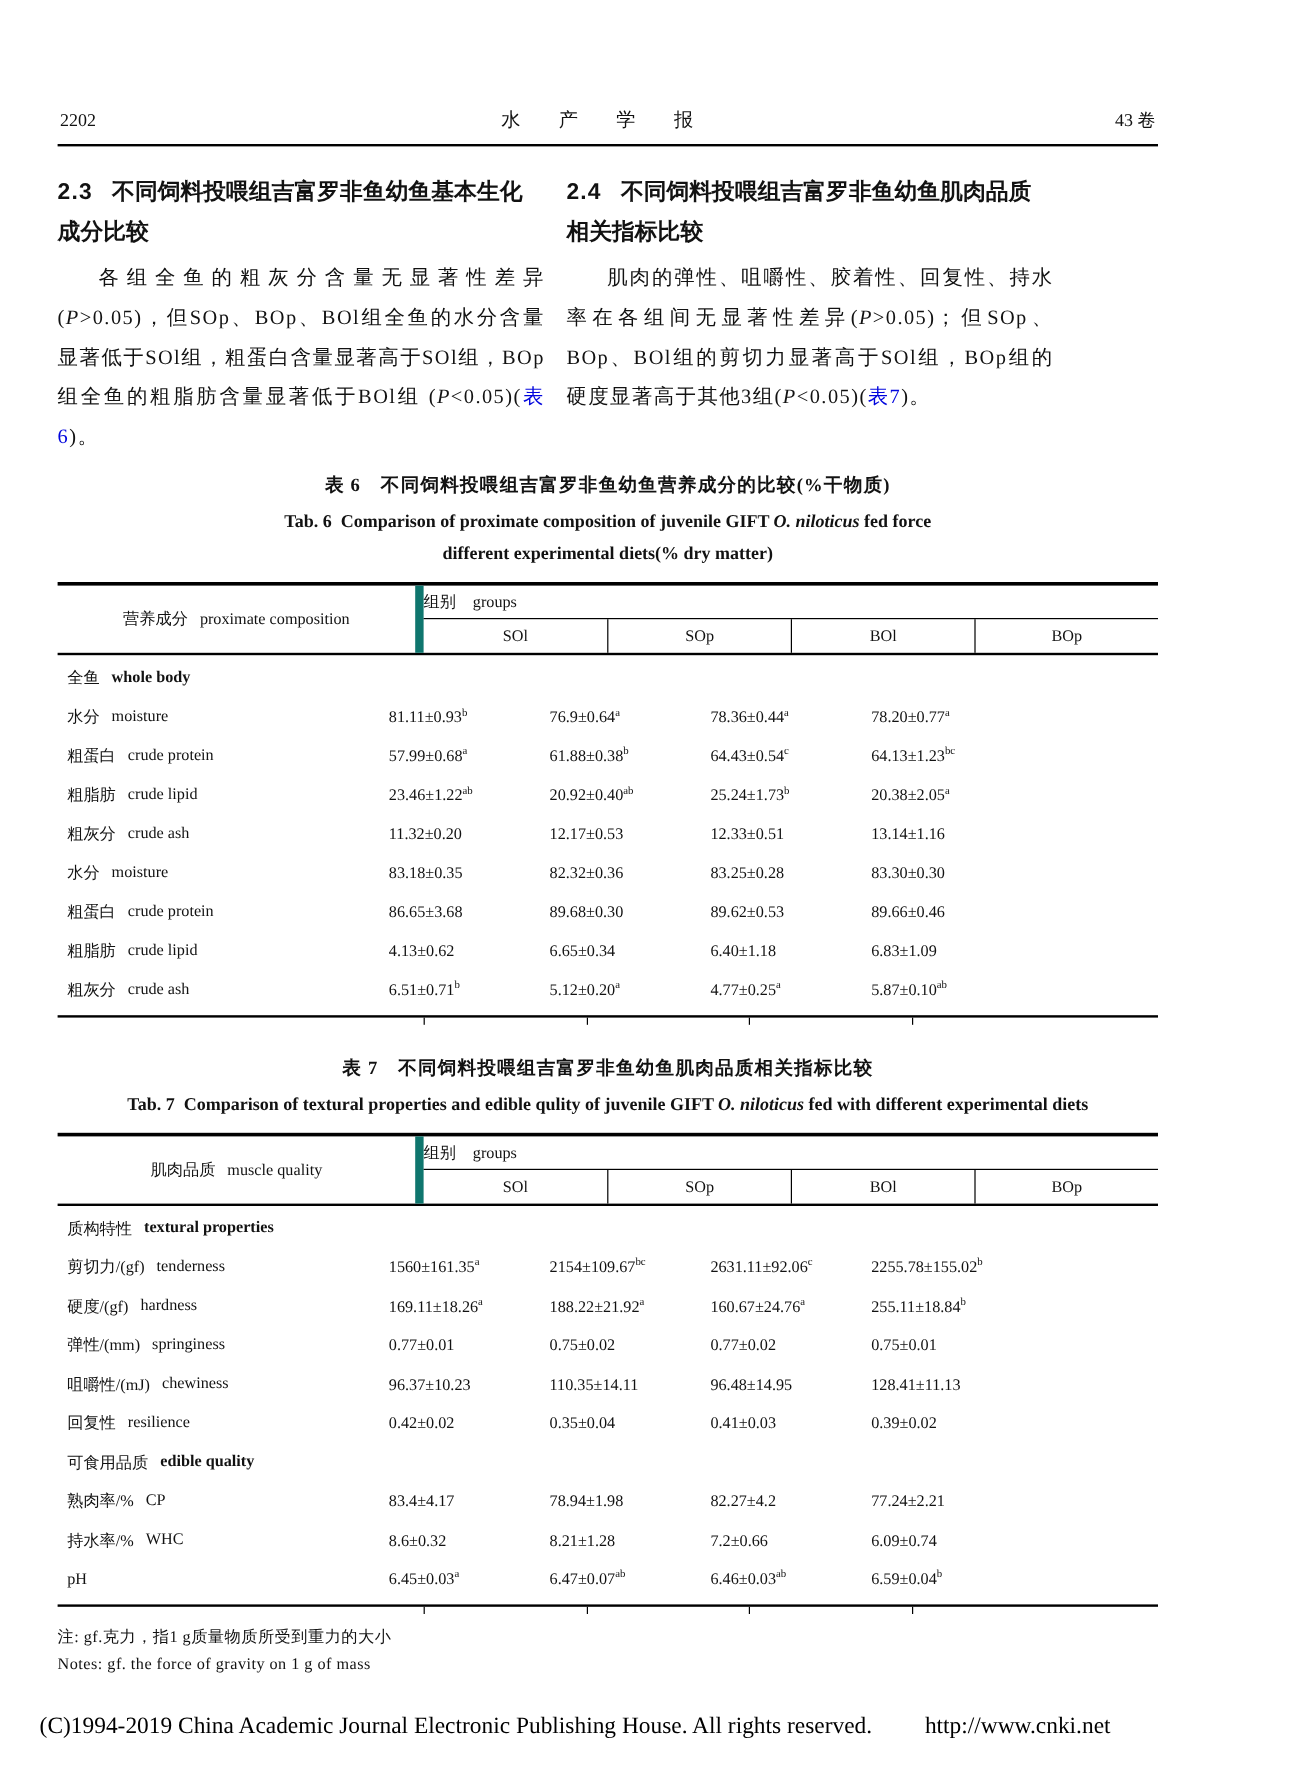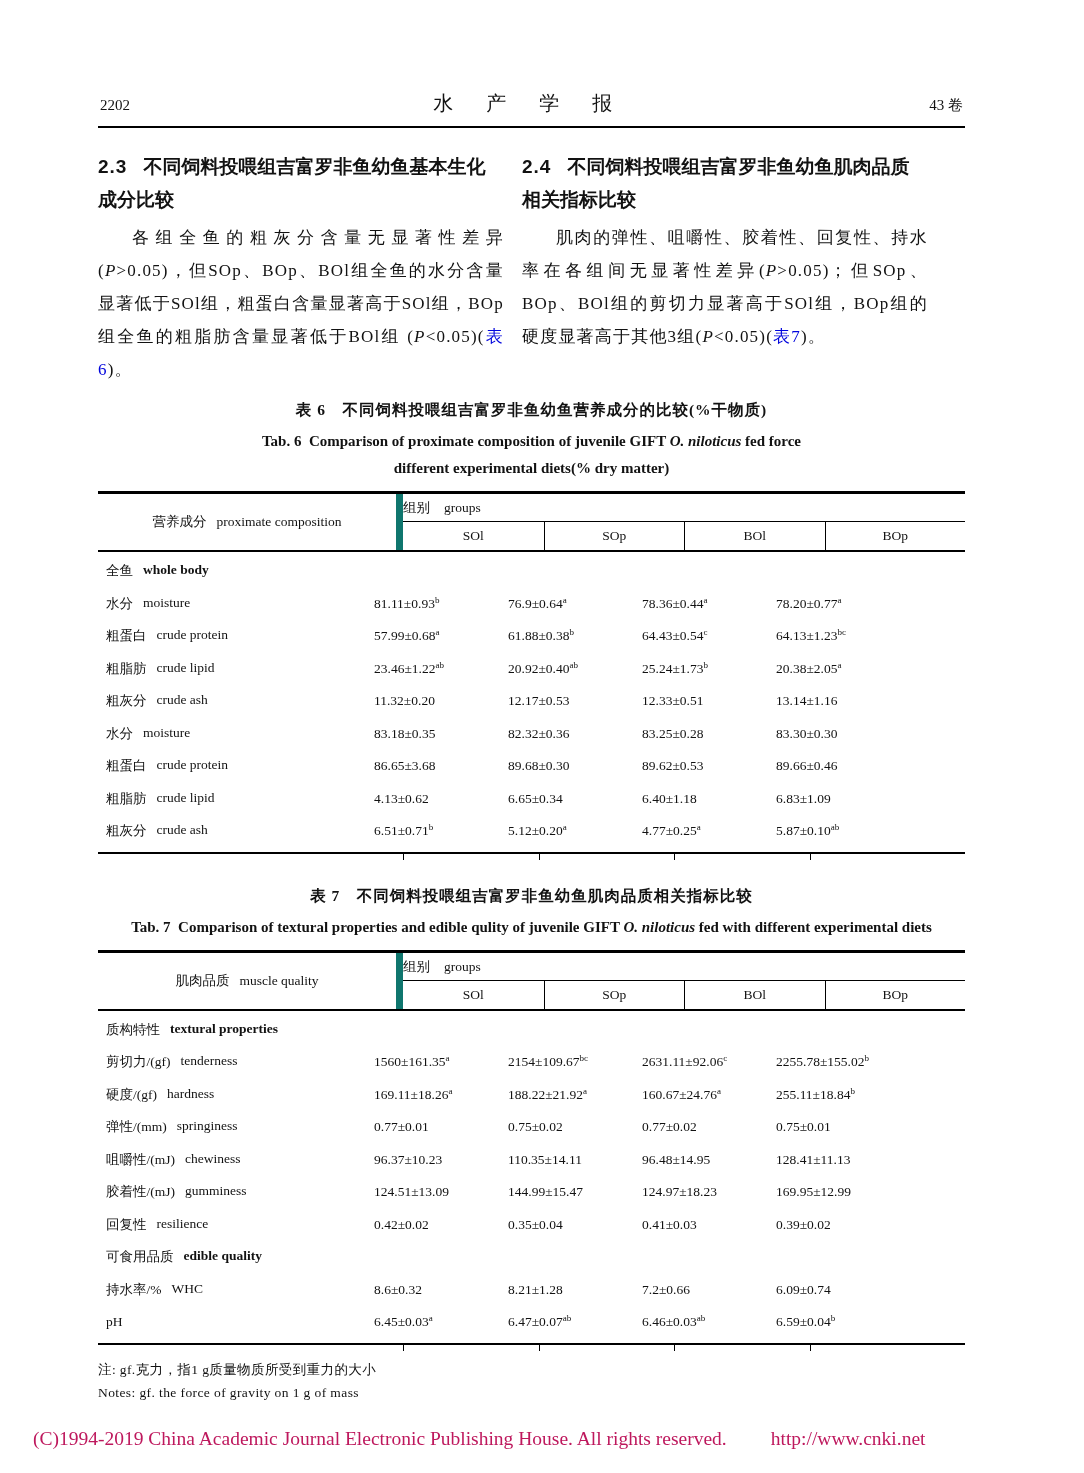--- a/index.html
+++ b/index.html
@@ -1,23 +1,23 @@
 <!DOCTYPE html>
 <html><head>
 <meta charset="utf-8">
 <style>
   html,body{margin:0;padding:0;background:#fff;}
   body{width:1084px;height:1473px;overflow:hidden;position:relative;
        font-family:"Liberation Serif","DejaVu Serif",serif;color:#121212;}
-  .page{padding:90px 119px 0 98px;}
+  .page{padding:90px 119px 0 48px;}
 
   
   .pagehead{display:flex;justify-content:space-between;align-items:baseline;
             font-size:15px;padding:0 2px 9px 2px;}
-  .journal{font-size:20px;letter-spacing:14px;}
+  .journal{font-size:16px;letter-spacing:14px;}
   .headrule{border-top:2.5px solid #000;}
 
   
   .twocol{display:flex;gap:18px;margin-top:22px;}
   .col{width:406px;}
   h2.sec{font-size:19px;font-weight:bold;line-height:33px;margin:0;
          font-family:"Liberation Sans","DejaVu Sans",sans-serif;text-align:left;}
   .sec-num{margin-right:16px;letter-spacing:1px;}
   p.bodytext{font-size:17px;line-height:33px;margin:5px 0 0 0;text-align:justify;
              text-indent:2em;letter-spacing:1.2px;}
@@ -47,21 +47,21 @@
   .lab{padding-left:8px;display:flex;gap:10px;white-space:nowrap;}
   .trow.section .en{font-weight:bold;}
   .val{padding-left:4px;white-space:nowrap;}
   .val sup{font-size:9px;vertical-align:super;line-height:0;}
   .tbot{border-top:2.5px solid #000;position:relative;height:6px;}
   .tick{position:absolute;top:0;width:1px;height:6px;background:#000;}
 
   
   .note{font-size:13.5px;line-height:23px;margin-top:7px;letter-spacing:.4px;}
   .copyright{position:absolute;left:33px;top:1428px;width:1020px;font-size:19.5px;
-             color:#be185d;display:flex;gap:44px;white-space:nowrap;align-items:flex-end;}
+             color:#000000;display:flex;gap:44px;white-space:nowrap;align-items:flex-end;}
 </style>
 </head>
 <body>
 
 <div class="page">
 
   <div class="pagehead">
     <span>2202</span>
     <span class="journal">水 产 学 报</span>
     <span>43 卷</span>
@@ -254,43 +254,43 @@
             <span class="zh">咀嚼性/(mJ)</span>
             <span class="en">chewiness</span>
           </div>
           <div class="val">96.37±10.23</div>
           <div class="val">110.35±14.11</div>
           <div class="val">96.48±14.95</div>
           <div class="val">128.41±11.13</div>
         </div>
         <div class="trow">
           <div class="lab">
-            <span class="zh">胶着性/(mJ)</span>
-            <span class="en">gumminess</span>
-          </div>
-          <div class="val">124.51±13.09</div>
-          <div class="val">144.99±15.47</div>
-          <div class="val">124.97±18.23</div>
-          <div class="val">169.95±12.99</div>
-        </div>
-        <div class="trow">
-          <div class="lab">
             <span class="zh">回复性</span>
             <span class="en">resilience</span>
           </div>
           <div class="val">0.42±0.02</div>
           <div class="val">0.35±0.04</div>
           <div class="val">0.41±0.03</div>
           <div class="val">0.39±0.02</div>
         </div>
         <div class="trow section">
           <div class="lab">
             <span class="zh">可食用品质</span>
             <span class="en">edible quality</span>
           </div>
+        </div>
+        <div class="trow">
+          <div class="lab">
+            <span class="zh">熟肉率/%</span>
+            <span class="en">CP</span>
+          </div>
+          <div class="val">83.4±4.17</div>
+          <div class="val">78.94±1.98</div>
+          <div class="val">82.27±4.2</div>
+          <div class="val">77.24±2.21</div>
         </div>
         <div class="trow">
           <div class="lab">
             <span class="zh">持水率/%</span>
             <span class="en">WHC</span>
           </div>
           <div class="val">8.6±0.32</div>
           <div class="val">8.21±1.28</div>
           <div class="val">7.2±0.66</div>
           <div class="val">6.09±0.74</div>

